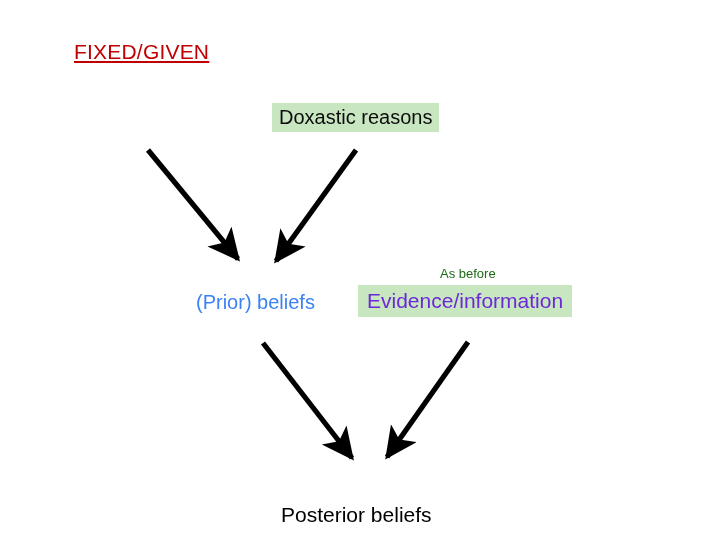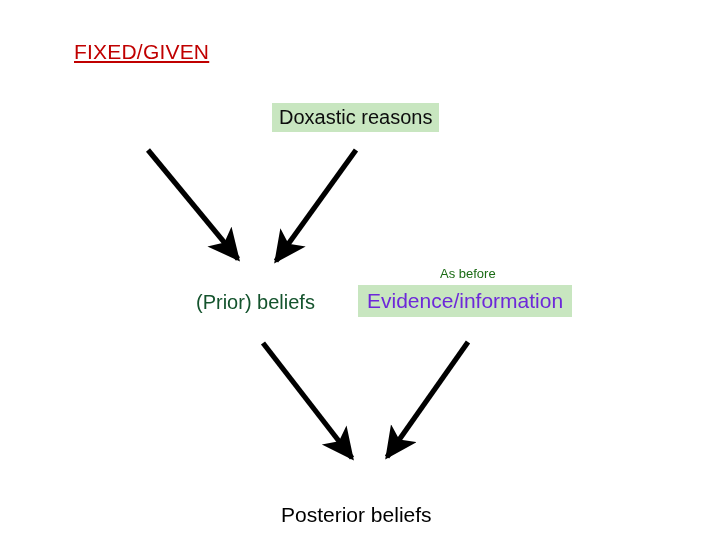--- a/index.html
+++ b/index.html
@@ -58,21 +58,21 @@
     left: 272px;
     top: 88px;
     background: #c8e6c0;
     color: #0d0d0d;
     margin-top: 15px;
   }
   .term-plain {
     left: 189px;
     top: 288px;
     font-size: 20px;
-    color: #14532d;
+    color: #3b82f6;
     background: transparent;
     padding: 4px 7px 5px 7px;
   }
   .term-green-ev {
     left: 358px;
     top: 285px;
     background: #c8e6c0;
     color: #6d28d9;
     font-size: 21px;
     padding: 5px 9px 6px 9px;

